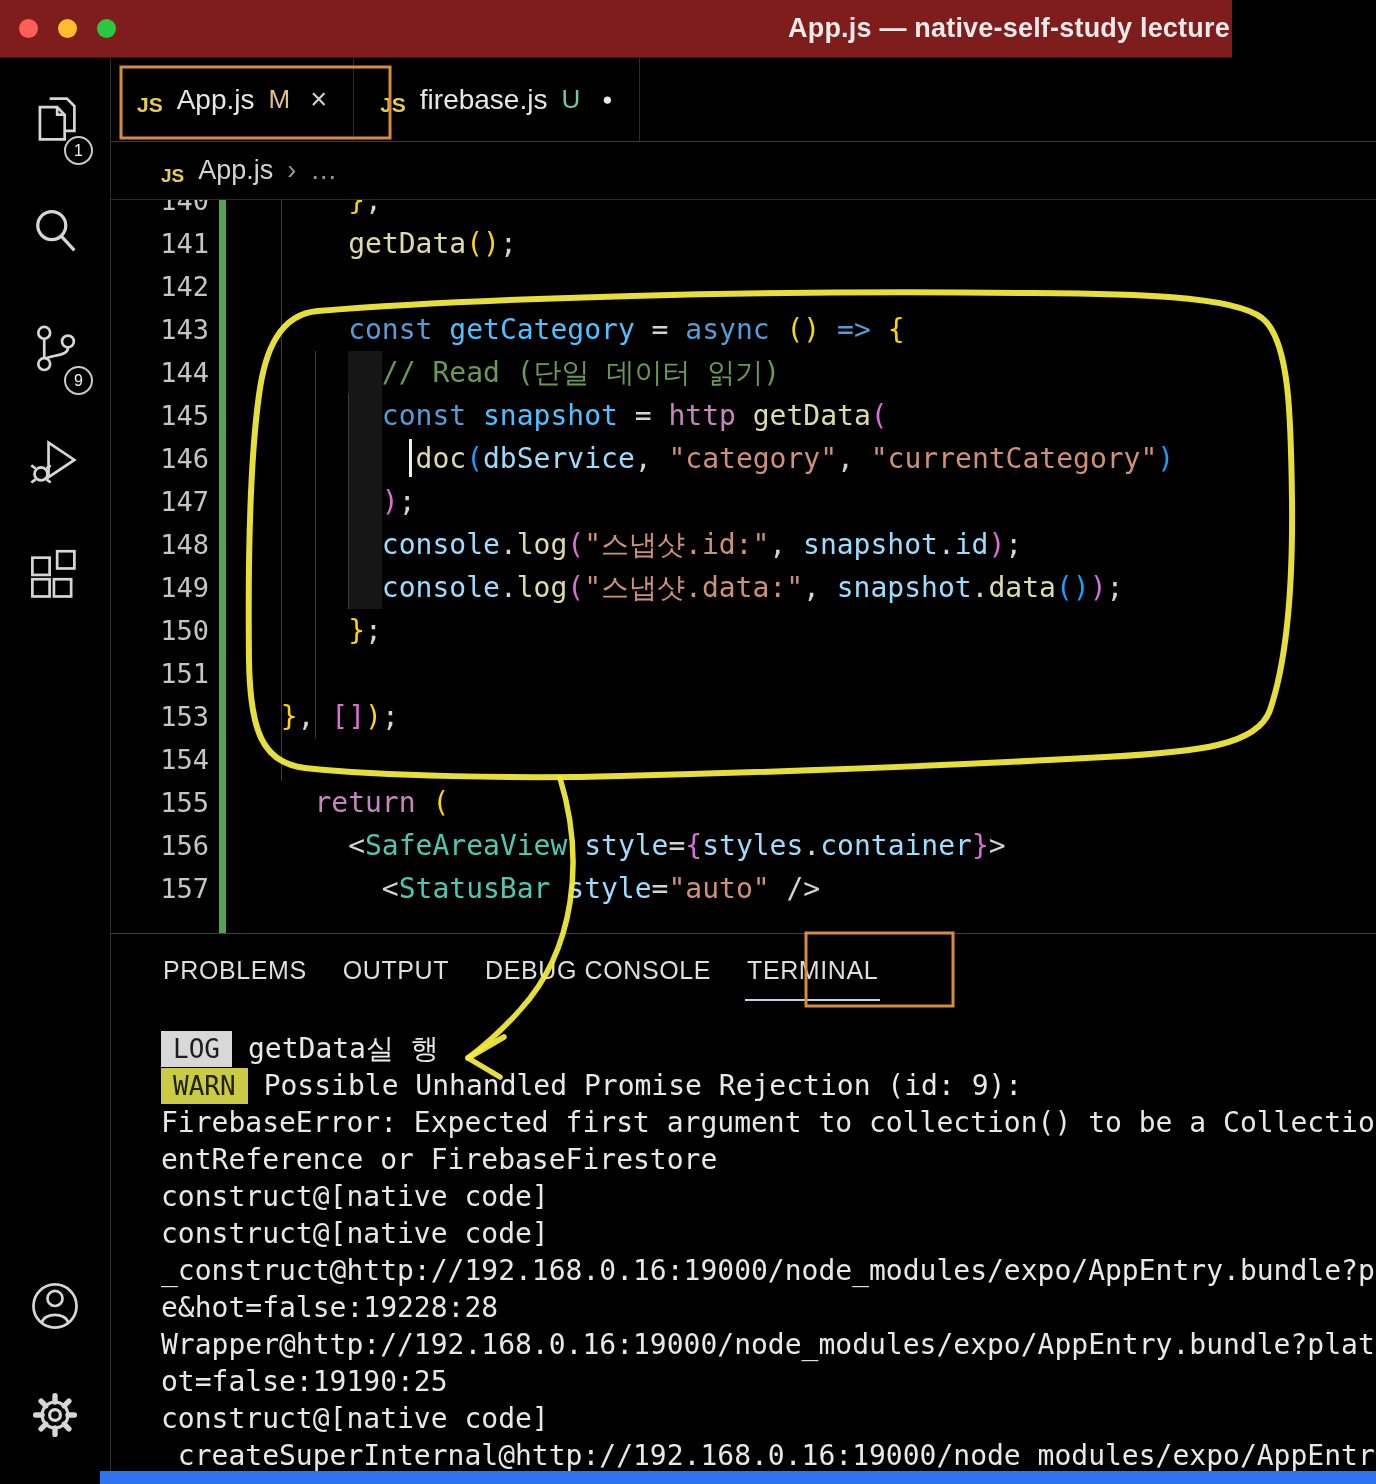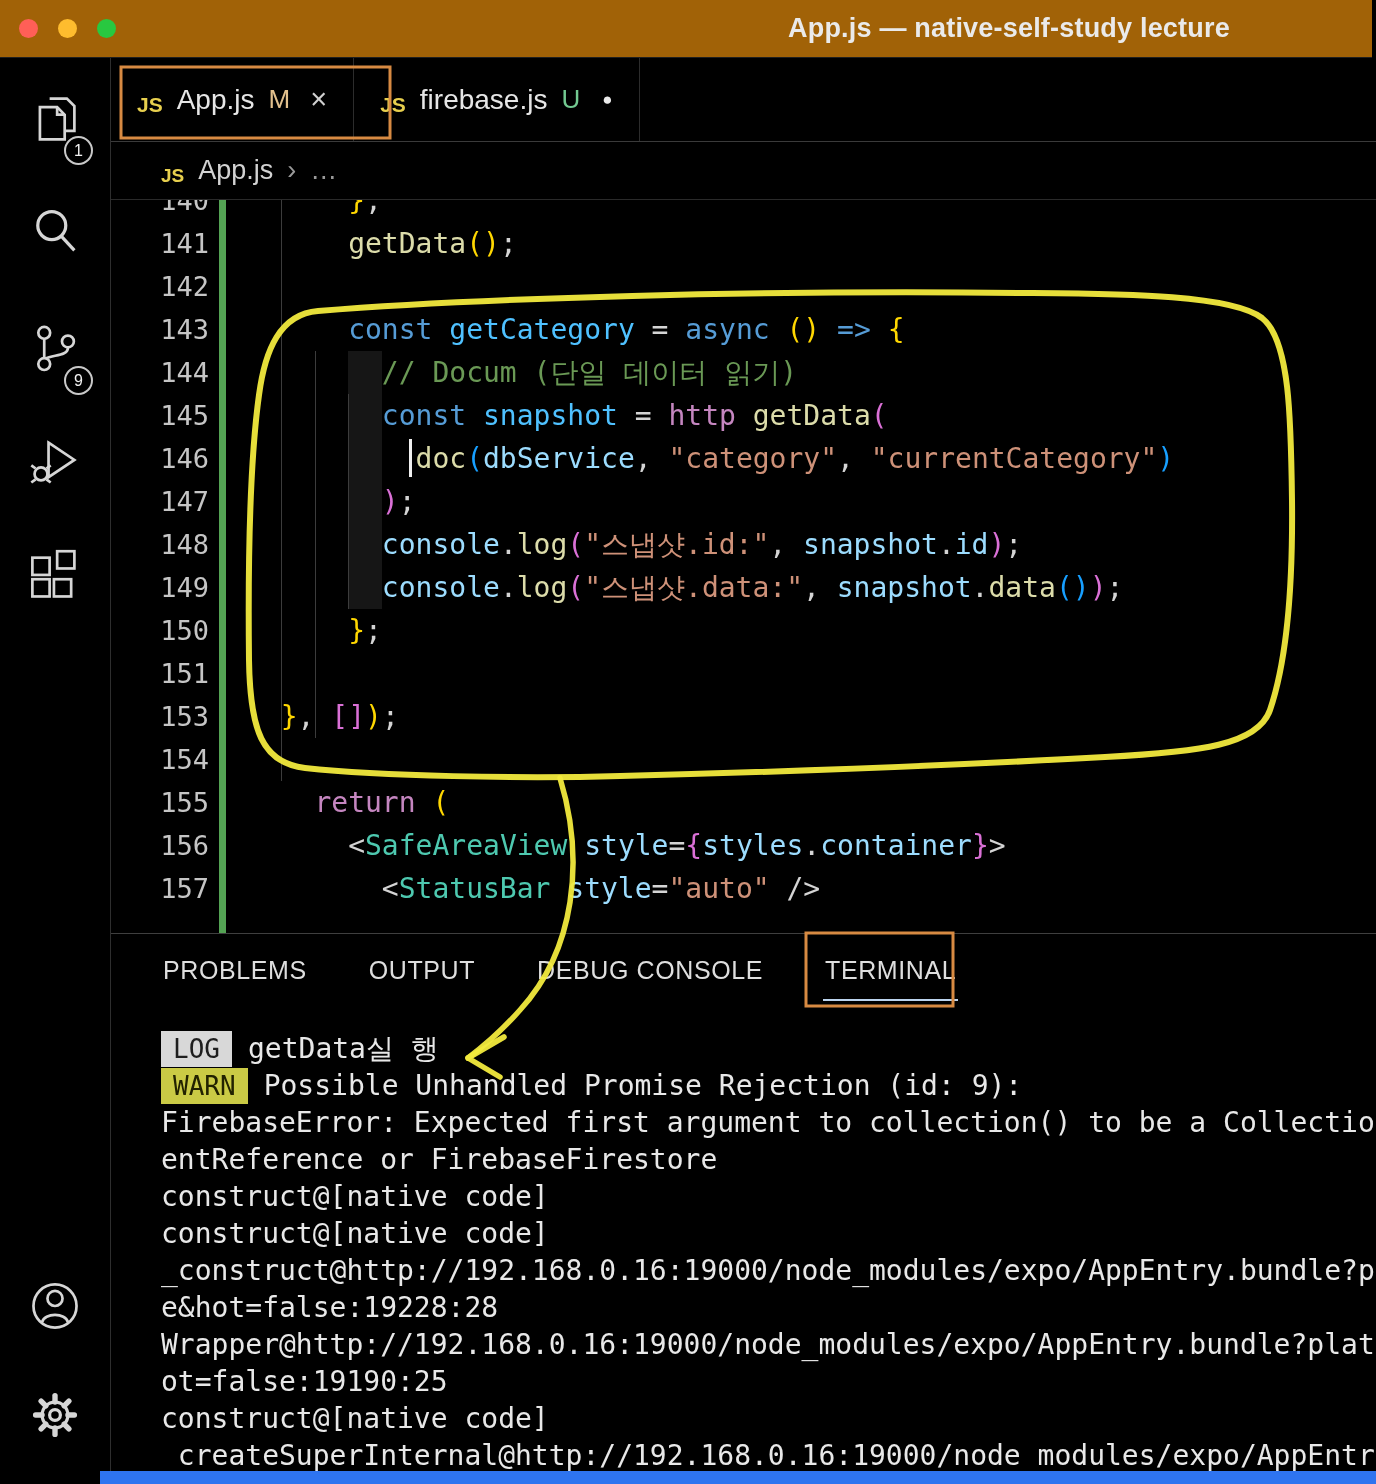--- a/index.html
+++ b/index.html
@@ -3,21 +3,21 @@
 <meta charset="utf-8">
 <style>
   * { box-sizing: content-box; }
   html,body { margin:0; padding:0; }
   body {
     width:1376px; height:1484px; background:#000; overflow:hidden; position:relative;
     font-family:"Liberation Sans", sans-serif;
   }
 
   
-  .titlebar { position:absolute; top:0; left:0; width:1372px; height:57px; background:#a16207; border-bottom:1px solid #1f1f1f; z-index:5; }
+  .titlebar { position:absolute; top:0; left:0; width:1232px; height:57px; background:#7f1d1d; border-bottom:1px solid #1f1f1f; z-index:5; }
   .traffic { position:absolute; left:19px; top:19px; display:flex; gap:20px; }
   .tl { width:19px; height:19px; border-radius:50%; display:inline-block; }
   .tl.red { background:#ff5f57; }
   .tl.yellow { background:#febc2e; }
   .tl.green { background:#28c840; }
   .wtitle { position:absolute; left:788px; top:0; height:57px; display:flex; align-items:center; color:#eaeaea; font-size:27px; font-weight:600; letter-spacing:.2px; }
 
   
   .activitybar { position:absolute; left:0; top:58px; bottom:0; width:110px; background:#000; border-right:1px solid #2e2e2e; z-index:4; }
   .abitem { position:absolute; left:50%; transform:translateX(-50%); width:64px; height:64px; }
@@ -61,21 +61,21 @@
   .tk-s { color:#ce9178; }  
   .tk-m { color:#6a9955; }  
   .tk-p { color:#d4d4d4; }  
   .tk-g { color:#ffd700; }  
   .tk-P { color:#da70d6; }  
   .tk-B { color:#179fff; }  
   .tk-t { color:#4ec9b0; }  
 
   
   .panel { height:550px; border-top:1px solid #3f3f3f; background:#000; }
-  .ptabs { height:72px; display:flex; align-items:center; padding-left:50px; gap:58px; font-size:25px; letter-spacing:.6px; color:#dedede; }
+  .ptabs { height:72px; display:flex; align-items:center; padding-left:50px; gap:32px; font-size:25px; letter-spacing:.6px; color:#dedede; }
   .ptab { padding:16px 2px; }
   .ptab.active { border-bottom:2px solid #bcd4ee; padding-bottom:14px; }
   .terminal { padding:24px 0 0 50px; font-family:"DejaVu Sans Mono", monospace; font-size:28px; color:#e8e8e8; }
   .tline { height:37px; line-height:37px; white-space:pre; overflow:hidden; }
   .badge { display:inline-block; padding:0 12px; margin-right:16px; font-size:26px; }
   .badge-log { background:#d8d8d8; color:#1e1e1e; }
   .badge-warn { background:#caca45; color:#222200; }
 
   .statusstrip { position:absolute; left:100px; right:0; bottom:0; height:13px; background:#2e74f0; z-index:6; }
 
@@ -185,21 +185,21 @@
     <div class="gitbar"></div>
     <div class="iband"></div>
     <div class="iguide g1"></div>
     <div class="iguide g2"></div>
     <div class="iguide g3"></div>
     <div class="code-lines">
         <div class="crow"><span class="ln">140</span><span class="codetext"><span class="tk-p">      </span><span class="tk-g">}</span><span class="tk-p">;</span></span></div>
         <div class="crow"><span class="ln">141</span><span class="codetext"><span class="tk-p">      </span><span class="tk-f">getData</span><span class="tk-g">(</span><span class="tk-g">)</span><span class="tk-p">;</span></span></div>
         <div class="crow"><span class="ln">142</span><span class="codetext"></span></div>
         <div class="crow"><span class="ln">143</span><span class="codetext"><span class="tk-p">      </span><span class="tk-k">const </span><span class="tk-V">getCategory</span><span class="tk-p"> = </span><span class="tk-k">async</span><span class="tk-p"> </span><span class="tk-g">(</span><span class="tk-g">)</span><span class="tk-p"> </span><span class="tk-k">=&gt;</span><span class="tk-p"> </span><span class="tk-g">{</span></span></div>
-        <div class="crow"><span class="ln">144</span><span class="codetext"><span class="tk-p">        </span><span class="tk-m">// Docum (단일 데이터 읽기)</span></span></div>
+        <div class="crow"><span class="ln">144</span><span class="codetext"><span class="tk-p">        </span><span class="tk-m">// Read (단일 데이터 읽기)</span></span></div>
         <div class="crow"><span class="ln">145</span><span class="codetext"><span class="tk-p">        </span><span class="tk-k">const </span><span class="tk-V">snapshot</span><span class="tk-p"> = </span><span class="tk-c">http</span><span class="tk-p"> </span><span class="tk-f">getData</span><span class="tk-P">(</span></span></div>
         <div class="crow"><span class="ln">146</span><span class="codetext"><span class="tk-p">          </span><span class="tk-f">doc</span><span class="tk-B">(</span><span class="tk-v">dbService</span><span class="tk-p">, </span><span class="tk-s">"category"</span><span class="tk-p">, </span><span class="tk-s">"currentCategory"</span><span class="tk-B">)</span></span></div>
         <div class="crow"><span class="ln">147</span><span class="codetext"><span class="tk-p">        </span><span class="tk-P">)</span><span class="tk-p">;</span></span></div>
         <div class="crow"><span class="ln">148</span><span class="codetext"><span class="tk-p">        </span><span class="tk-v">console</span><span class="tk-p">.</span><span class="tk-f">log</span><span class="tk-P">(</span><span class="tk-s">"스냅샷.id:"</span><span class="tk-p">, </span><span class="tk-v">snapshot</span><span class="tk-p">.</span><span class="tk-v">id</span><span class="tk-P">)</span><span class="tk-p">;</span></span></div>
         <div class="crow"><span class="ln">149</span><span class="codetext"><span class="tk-p">        </span><span class="tk-v">console</span><span class="tk-p">.</span><span class="tk-f">log</span><span class="tk-P">(</span><span class="tk-s">"스냅샷.data:"</span><span class="tk-p">, </span><span class="tk-v">snapshot</span><span class="tk-p">.</span><span class="tk-f">data</span><span class="tk-B">(</span><span class="tk-B">)</span><span class="tk-P">)</span><span class="tk-p">;</span></span></div>
         <div class="crow"><span class="ln">150</span><span class="codetext"><span class="tk-p">      </span><span class="tk-g">}</span><span class="tk-p">;</span></span></div>
         <div class="crow"><span class="ln">151</span><span class="codetext"></span></div>
         <div class="crow"><span class="ln">153</span><span class="codetext"><span class="tk-p">  </span><span class="tk-g">}</span><span class="tk-p">, </span><span class="tk-P">[</span><span class="tk-P">]</span><span class="tk-g">)</span><span class="tk-p">;</span></span></div>
         <div class="crow"><span class="ln">154</span><span class="codetext"></span></div>
         <div class="crow"><span class="ln">155</span><span class="codetext"><span class="tk-p">    </span><span class="tk-c">return</span><span class="tk-p"> </span><span class="tk-g">(</span></span></div>

